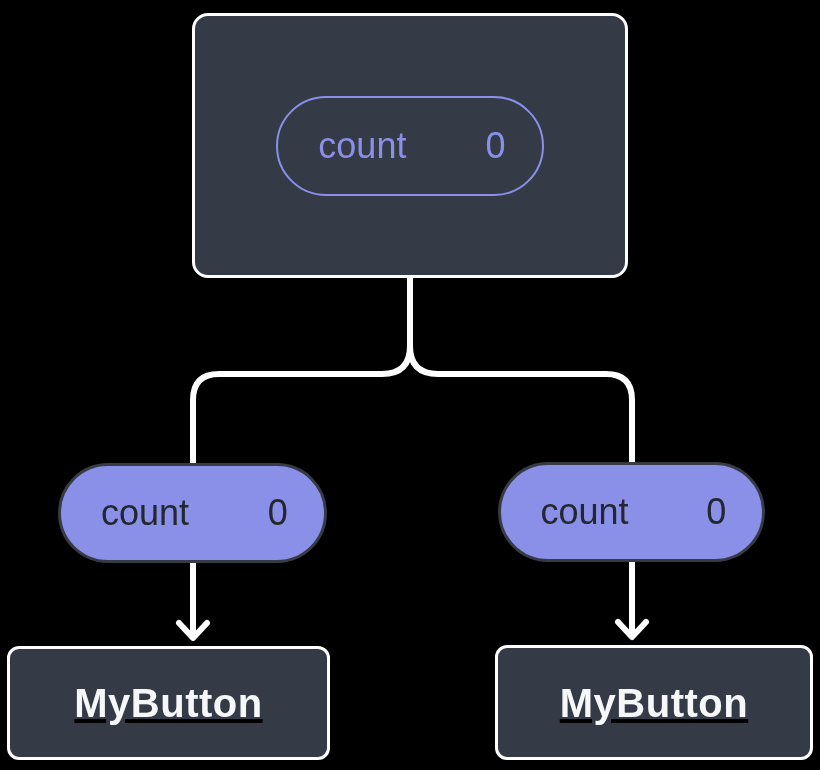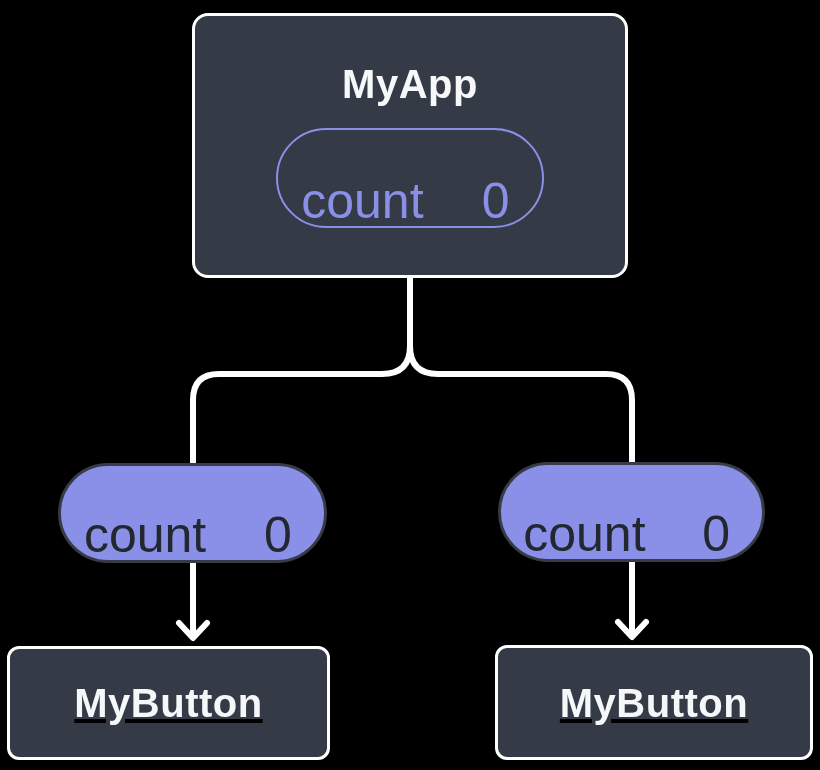--- a/index.html
+++ b/index.html
@@ -47,23 +47,23 @@
     line-height: 1;
   }
   .child { border-radius: 12px; text-decoration: underline; }
   .left-child  { left: 7px;   top: 646px; width: 323px; height: 114px; }
   .right-child { left: 495px; top: 645px; width: 318px; height: 115px; }
 
   
   .pill {
     box-sizing: border-box;
     display: flex;
-    align-items: flex-end;
+    align-items: center;
     border-radius: 52px;
-    font-size: 50px;
+    font-size: 36px;
     line-height: 1;
     z-index: 2;
   }
   .seg {
     display: flex;
     align-items: center;
     justify-content: center;
   }
   .pill-name  { flex: 1.82; }
   .pill-value { flex: 1; }
@@ -97,21 +97,20 @@
   <svg class="connectors" width="820" height="770" viewBox="0 0 820 770" aria-hidden="true">
     <path class="conn" d="M410 278 L410 346 Q410 374 382 374 L219 374 Q193 374 193 400 L193 464"></path>
     <path class="conn" d="M410 278 L410 346 Q410 374 438 374 L606 374 Q632 374 632 400 L632 463"></path>
     <path class="conn" d="M193 563 L193 635"></path>
     <path class="conn" d="M179 623 L193 638 L207 623"></path>
     <path class="conn" d="M632 562 L632 634"></path>
     <path class="conn" d="M618 622 L632 637 L646 622"></path>
   </svg>
 
   <div class="node root">
-    <div class="node-title">MyApp</div>
     <div class="pill outline">
       <span class="seg pill-name">count</span>
       <span class="pill-divider"></span>
       <span class="seg pill-value">0</span>
     </div>
   </div>
 
   <div class="pill solid left-pill">
     <span class="seg pill-name">count</span>
     <span class="pill-divider"></span>

